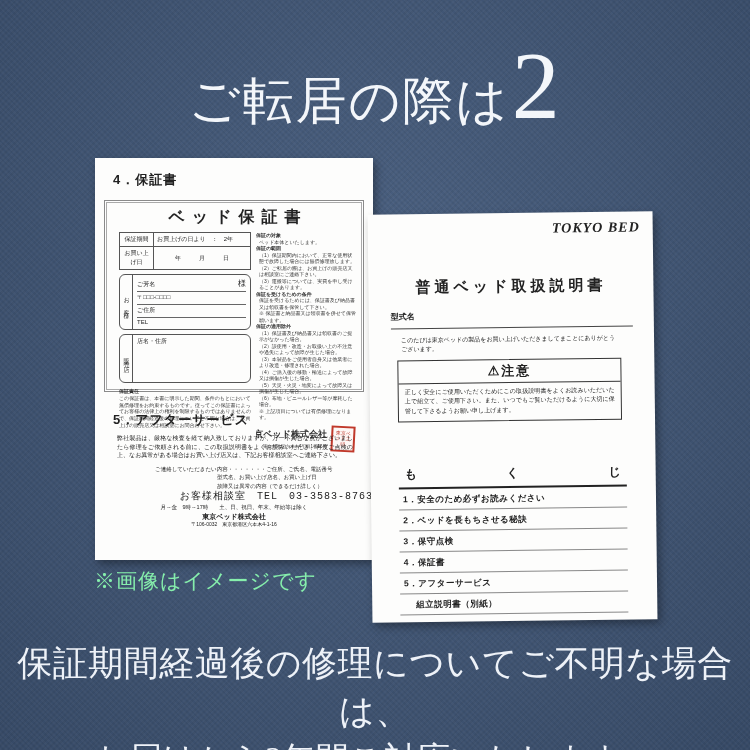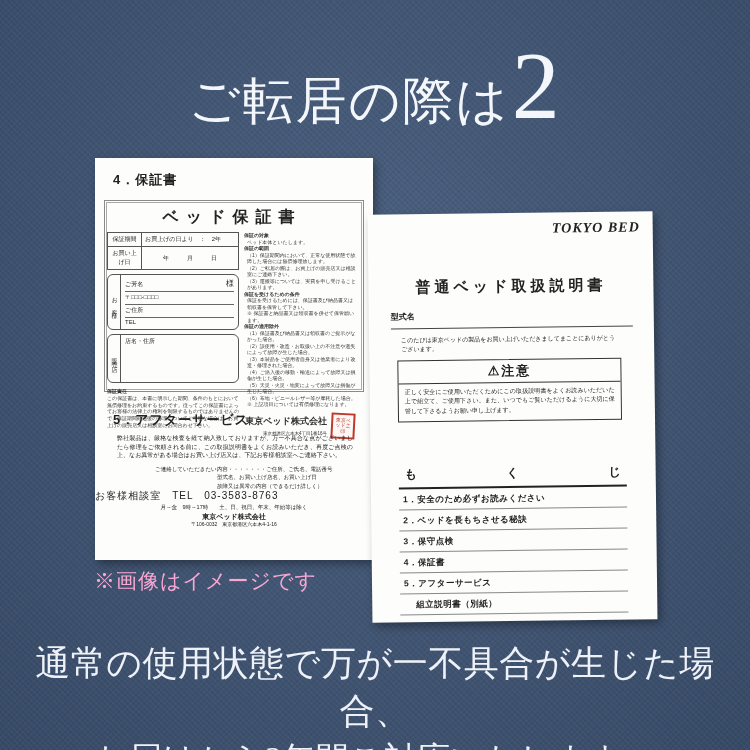--- a/index.html
+++ b/index.html
@@ -31,21 +31,21 @@
   }
   .doc-left{ left:95px; top:158px; width:278px; height:402px; z-index:1; }
   .doc-right{ left:370px; top:213px; width:285px; height:408px; z-index:2; transform:rotate(-0.7deg); }
 
   
   .sec-head{ font-size:13px; font-weight:bold; letter-spacing:1px; }
   .sec4{ position:absolute; left:18px; top:13px; }
   .card{
     position:absolute; left:9px; top:42px; width:260px; height:192px;
     border:1px solid #8a8a8a; box-shadow:inset 0 0 0 1px #fff, inset 0 0 0 2px #aaa;
-    padding:5px 6px 4px 2px;
+    padding:5px 6px 4px 14px;
   }
   .card-title{ text-align:center; font-size:16px; font-weight:bold; letter-spacing:7px; margin-top:1px; }
   .card-cols{ display:flex; margin-top:4px; gap:5px; }
   .card-left{ width:132px; flex:none; }
   .card-right{ flex:1; font-size:5px; line-height:1.3; color:#333; overflow:hidden; }
   .card-right .rc-h{ font-weight:bold; }
   .card-right .rc-i{ padding-left:3px; }
 
   table.wtab{ border-collapse:collapse; width:100%; font-size:6px; }
   table.wtab td{ border:1px solid #555; padding:2px 3px; }
@@ -68,42 +68,42 @@
   .stamp{
     position:absolute; right:2px; bottom:3px; width:24px; height:26px;
     border:2px solid #c0392b; color:#c0392b; font-size:5px; line-height:1.1;
     display:flex; align-items:center; justify-content:center; text-align:center;
     transform:rotate(3deg); overflow:hidden; background:rgba(255,230,225,0.25);
   }
   .sec5{ position:absolute; left:18px; top:253px; }
   .after-body{ position:absolute; left:22px; top:276px; width:236px; font-size:6px; line-height:1.45; color:#222; text-align:justify; }
   .contact{ position:absolute; left:60px; top:307px; font-size:5.5px; line-height:1.5; color:#222; }
   .contact .c2{ padding-left:62px; }
-  .hotline{ position:absolute; left:0; top:331px; width:100%; text-align:left; font-size:10px; letter-spacing:1px; color:#222; }
+  .hotline{ position:absolute; left:0; top:331px; width:100%; text-align:right; font-size:10px; letter-spacing:1px; color:#222;font-family:Liberation Mono, monospace; }
   .hours{ position:absolute; left:0; top:346px; width:100%; text-align:center; font-size:5.5px; color:#222; }
   .company2{ position:absolute; left:0; top:354px; width:100%; text-align:center; font-size:7px; font-weight:bold; }
   .company2-addr{ position:absolute; left:0; top:363px; width:100%; text-align:center; font-size:5px; }
 
   
   .brand{ position:absolute; top:8px; right:13px; font-size:14px; font-style:italic; letter-spacing:1px; font-weight:bold; }
   .manual-title{ position:absolute; top:64px; left:0; width:100%; text-align:center; font-size:15px; font-weight:bold; letter-spacing:4px; }
   .model{ position:absolute; top:97px; left:22px; width:242px; border-bottom:1px solid #444; font-size:8px; font-weight:bold; padding-bottom:6px; }
   .greeting{ position:absolute; top:122px; left:32px; width:216px; font-size:6px; line-height:1.5; color:#222; }
   .caution{ position:absolute; top:146px; left:28px; width:224px; border:1px solid #333; }
   .caution-h{ text-align:center; font-size:13px; font-weight:bold; border-bottom:1px solid #333; padding:2px 0; letter-spacing:2px; }
   .caution-b{ font-size:6px; line-height:1.55; padding:4px 6px 5px 6px; color:#222; text-align:justify; }
   .toc{ position:absolute; top:252px; left:28px; width:228px; }
   .toc-h{ display:flex; justify-content:space-between; padding:0 6px 4px 6px;
           font-size:12px; font-weight:bold; border-bottom:2px solid #222; }
   .toc-item{ font-size:8.5px; font-weight:bold; border-bottom:1px solid #888;
              padding:5px 0 3px 4px; letter-spacing:0.5px; }
   .toc-item.last{ padding-left:16px; }
 
   
-  .caption{ position:absolute; left:94px; top:567px; font-size:21px; color:#f9a8d4; letter-spacing:1px; }
+  .caption{ position:absolute; left:94px; top:567px; font-size:21px; color:#86efac; letter-spacing:1px; }
   .footer{
     position:absolute; left:0; top:640px; width:750px; text-align:center;
     color:#eef2f8; line-height:1.38;
   }
   .footer .f1{ font-size:35px; letter-spacing:0.5px; }
   .footer .f2{ font-size:33px; letter-spacing:0.5px; }
 </style>
 </head>
 <body>
 
@@ -229,15 +229,15 @@
     <div class="toc-item">3．保守点検</div>
     <div class="toc-item">4．保証書</div>
     <div class="toc-item">5．アフターサービス</div>
     <div class="toc-item last">組立説明書（別紙）</div>
   </div>
 </div>
 
 <div class="caption">※画像はイメージです</div>
 
 <div class="footer serif">
-  <div class="f1">通常の使用状態で万が一不具合が生じた場合、</div>
+  <div class="f1">保証期間経過後の修理についてご不明な場合は、</div>
   <div class="f2">お届けから2年間ご対応いたします。</div>
 </div>
 
 </body></html>

